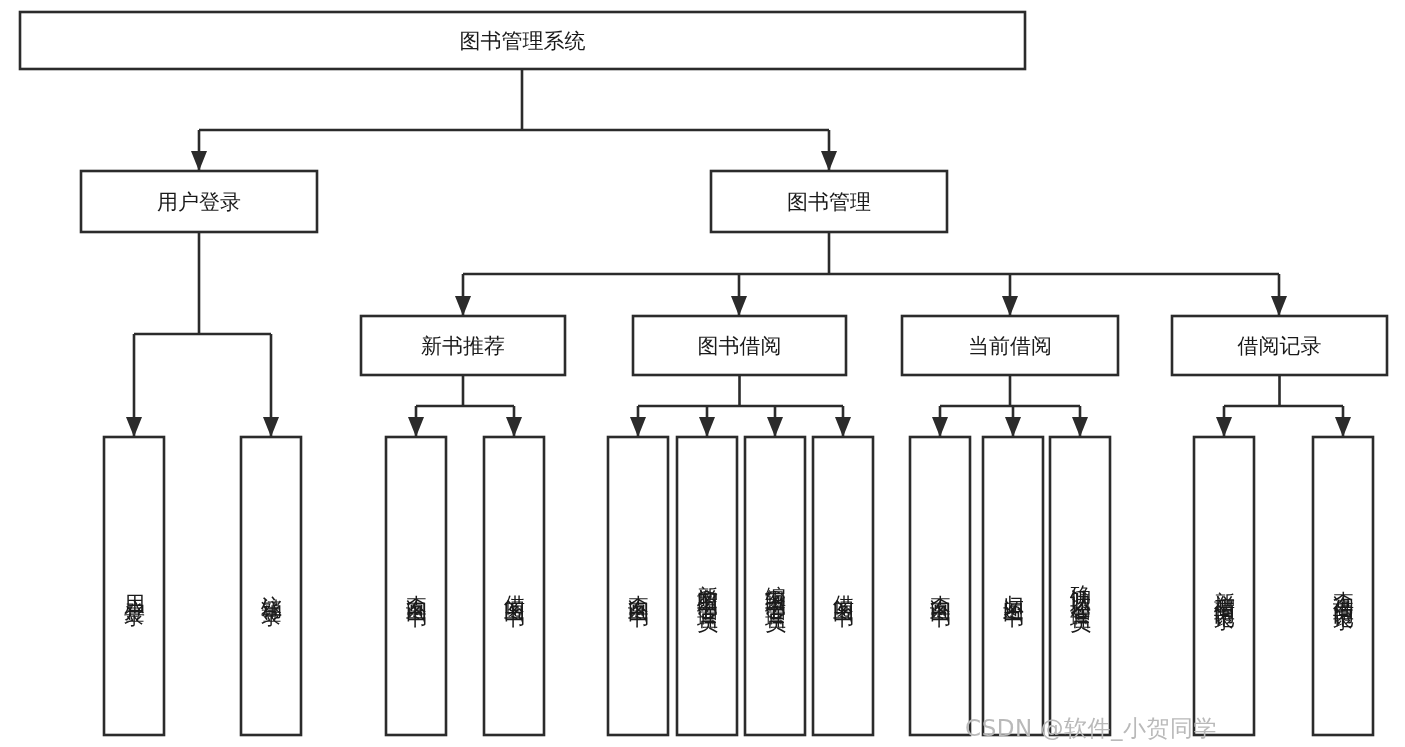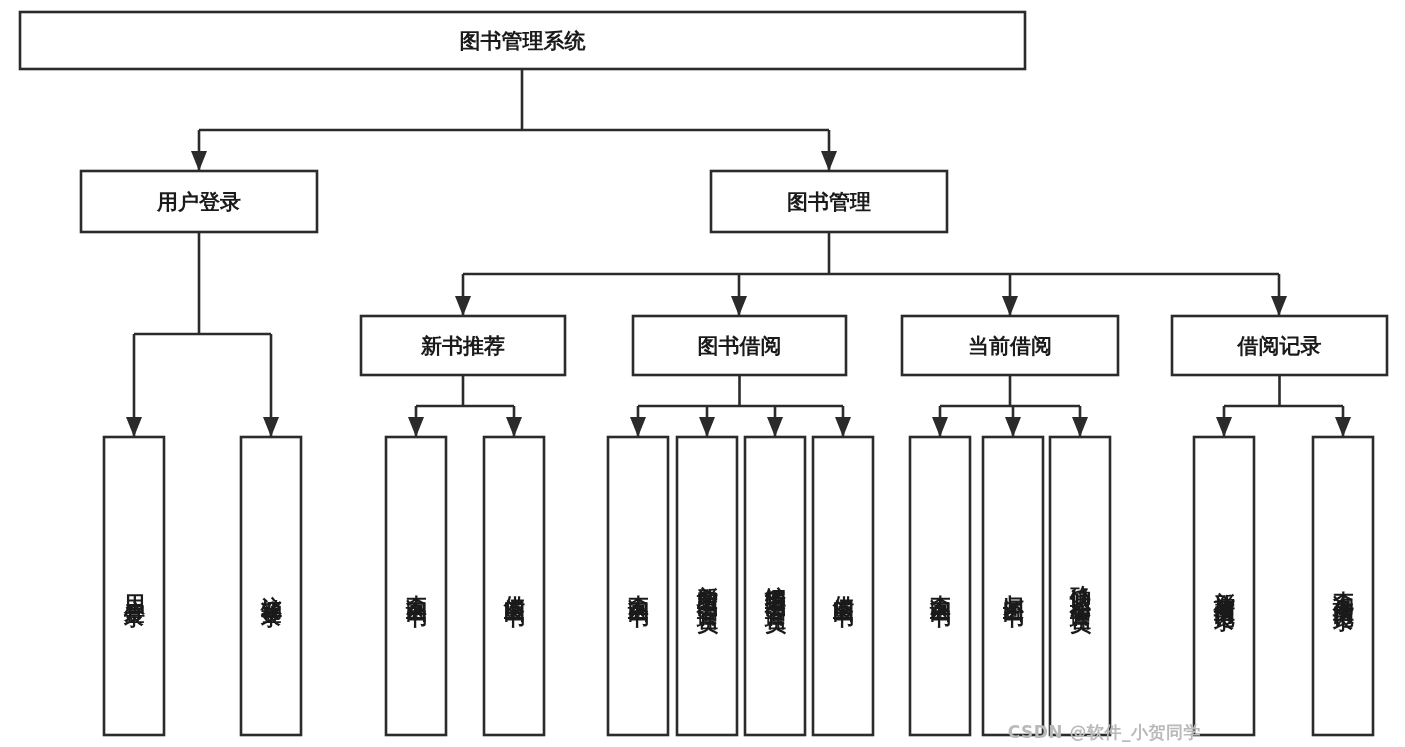--- a/index.html
+++ b/index.html
@@ -12,21 +12,20 @@
     width: 1405px;
     height: 747px;
     font-family: "DejaVu Sans", "Liberation Sans", sans-serif;
     overflow: hidden;
     position: relative;
   }
   #diagram-root {
     position: relative;
     width: 1225px;
     height: 747px;
-    font-weight: bold;
   }
   svg#flow-svg {
     position: absolute;
     left: 0;
     top: 0;
     width: 1405px;
     height: 747px;
     display: block;
   }
   .node-box {
@@ -46,24 +45,24 @@
   }
   .node-label-h {
     font-family: "DejaVu Sans", "Liberation Sans", sans-serif;
     font-size: 21px;
     fill: #1a1a1a;
     text-anchor: middle;
     dominant-baseline: middle;
   }
   .watermark {
     position: absolute;
-    right: 24px;
+    right: 8px;
     bottom: 3px;
     font-family: "DejaVu Sans", "Liberation Sans", sans-serif;
-    font-size: 17px;
+    font-size: 23px;
     color: #b9b9b9;
     white-space: nowrap;
     letter-spacing: 0.5px;
     pointer-events: none;
   }
   
   .vlabel-wrap {
     position: absolute;
     display: flex;
     align-items: center;

